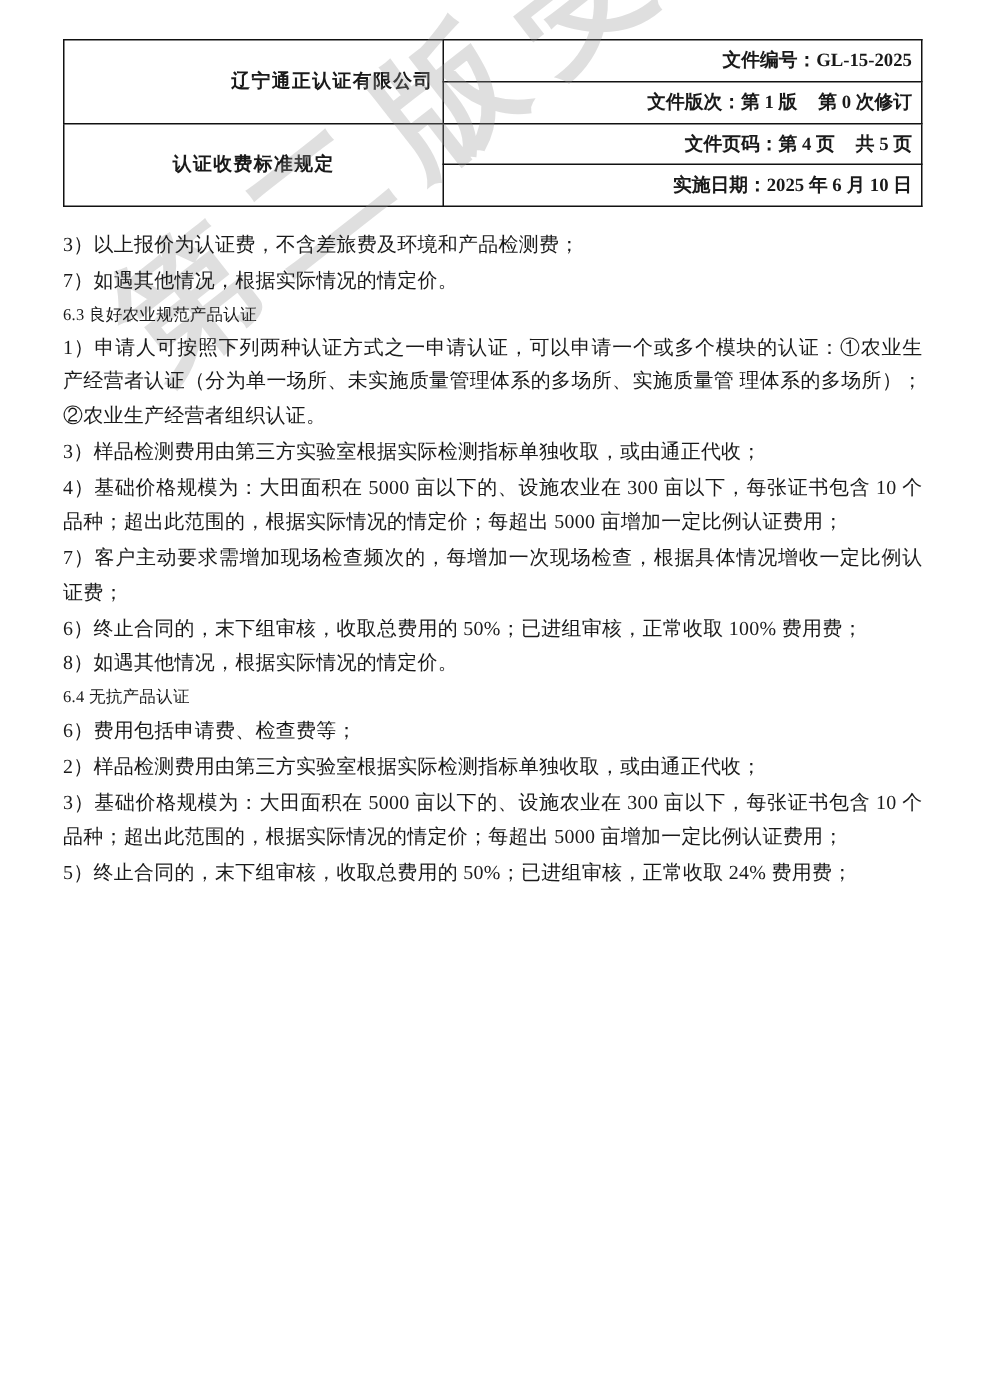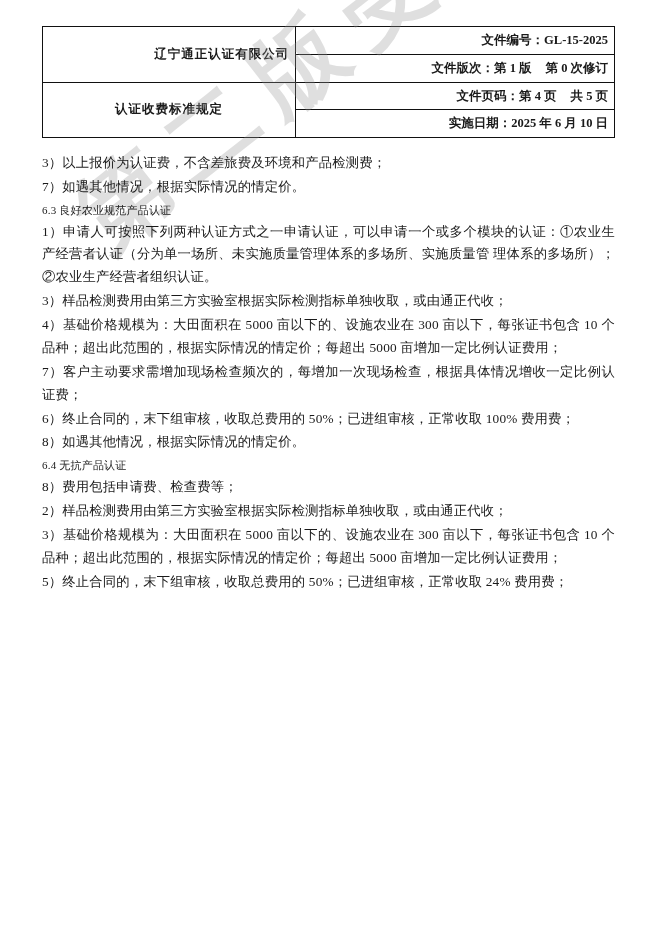--- a/index.html
+++ b/index.html
@@ -143,19 +143,19 @@
     <p class="p">3）以上报价为认证费，不含差旅费及环境和产品检测费；</p>
     <p class="p">7）如遇其他情况，根据实际情况的情定价。</p>
     <p class="p heading">6.3 良好农业规范产品认证</p>
     <p class="p">1）申请人可按照下列两种认证方式之一申请认证，可以申请一个或多个模块的认证：①农业生产经营者认证（分为单一场所、未实施质量管理体系的多场所、实施质量管 理体系的多场所）；②农业生产经营者组织认证。</p>
     <p class="p">3）样品检测费用由第三方实验室根据实际检测指标单独收取，或由通正代收；</p>
     <p class="p">4）基础价格规模为：大田面积在 5000 亩以下的、设施农业在 300 亩以下，每张证书包含 10 个品种；超出此范围的，根据实际情况的情定价；每超出 5000 亩增加一定比例认证费用；</p>
     <p class="p">7）客户主动要求需增加现场检查频次的，每增加一次现场检查，根据具体情况增收一定比例认证费；</p>
     <p class="p">6）终止合同的，末下组审核，收取总费用的 50%；已进组审核，正常收取 100% 费用费；</p>
     <p class="p">8）如遇其他情况，根据实际情况的情定价。</p>
     <p class="p heading">6.4 无抗产品认证</p>
-    <p class="p">8）费用包括申请费、检查费等；</p>
+    <p class="p">6）费用包括申请费、检查费等；</p>
     <p class="p">2）样品检测费用由第三方实验室根据实际检测指标单独收取，或由通正代收；</p>
     <p class="p">3）基础价格规模为：大田面积在 5000 亩以下的、设施农业在 300 亩以下，每张证书包含 10 个品种；超出此范围的，根据实际情况的情定价；每超出 5000 亩增加一定比例认证费用；</p>
     <p class="p">5）终止合同的，末下组审核，收取总费用的 50%；已进组审核，正常收取 24% 费用费；</p>
   </div>
 
 </div>
 
 </body></html>

